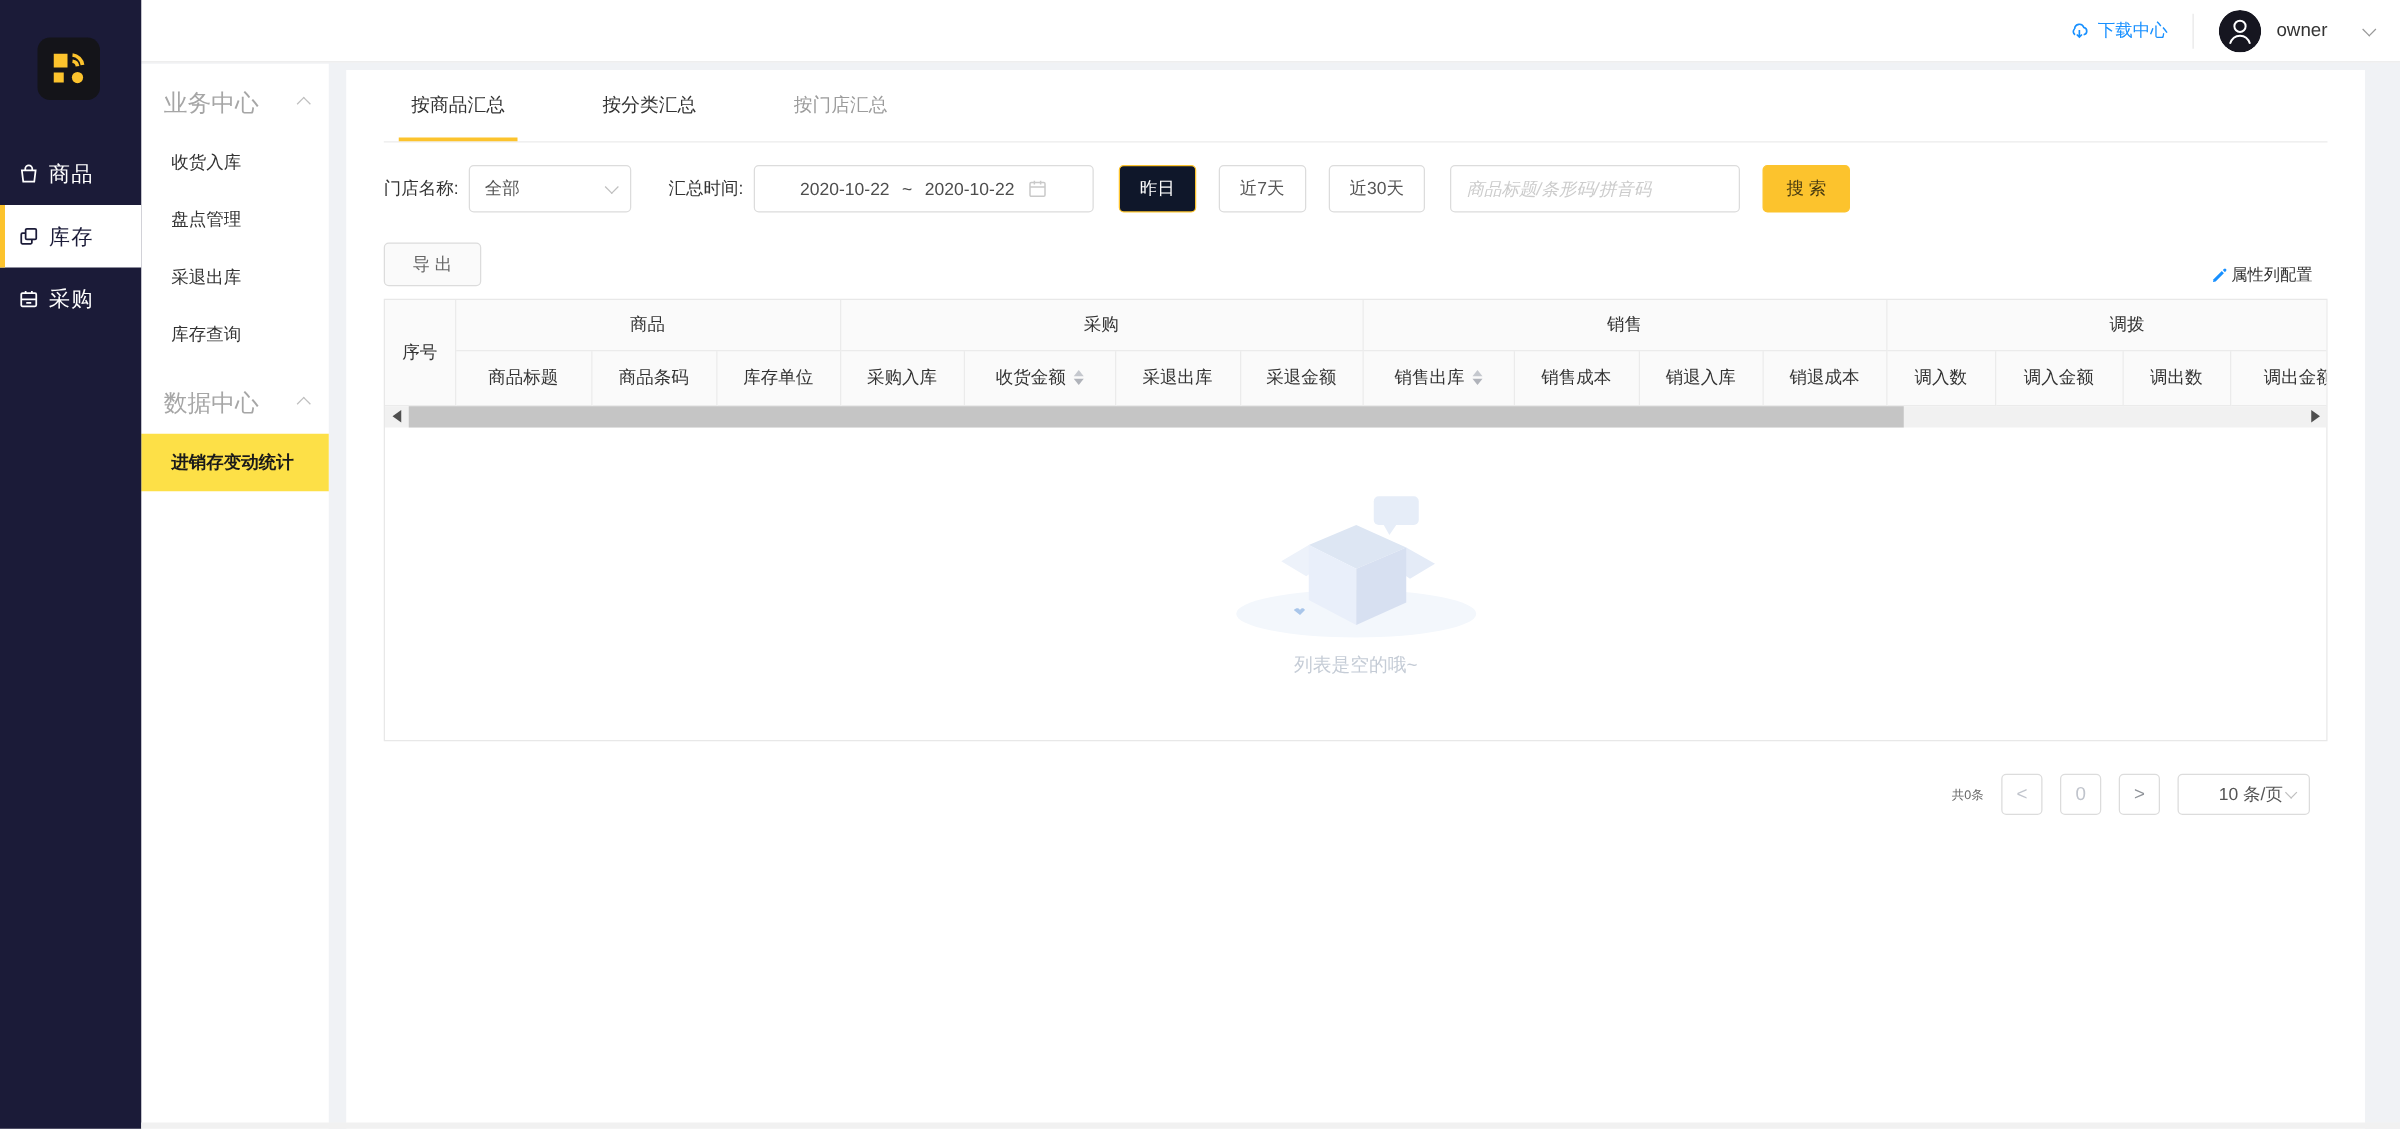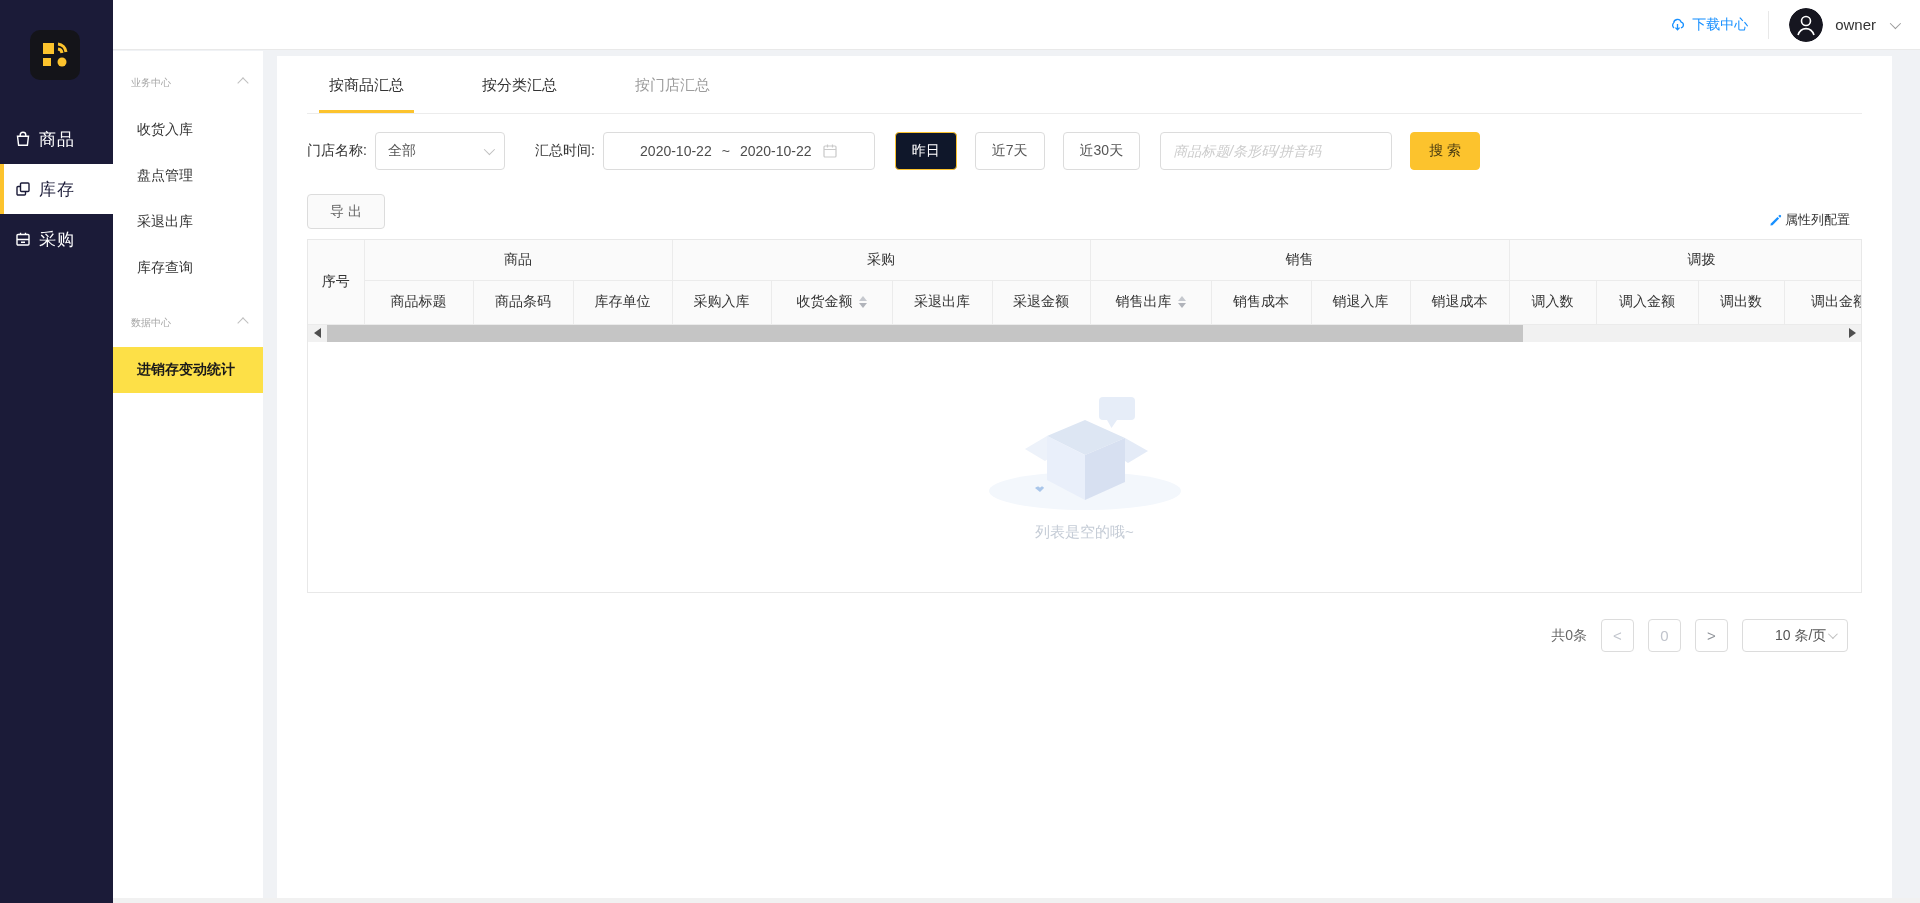--- a/index.html
+++ b/index.html
@@ -17,30 +17,30 @@
   .snav-lb { font-size:17px; letter-spacing:1px; }
   .snav.active { background:#fff; color:#1b1b38; border-left:4px solid #fcc32d; padding-left:10px; }
 
   
   .topbar { position:absolute; left:113px; top:0; width:1807px; height:50px; background:#fff;
     border-bottom:1px solid #e9e9e9; display:flex; align-items:center; justify-content:flex-end;
     padding-right:22px; z-index:4; }
   .tb-download { display:flex; align-items:center; gap:6px; color:#1890ff; font-size:14px; cursor:pointer; }
   .tb-divider { width:1px; height:28px; background:#e8e8e8; margin:0 20px; }
   .tb-avatar { width:34px; height:34px; border-radius:50%; overflow:hidden; }
-  .tb-user { margin:0 14px 0 12px; font-size:15px; color:#333; }
+  .tb-user { margin:0 28px 0 12px; font-size:15px; color:#333; }
   .chev { display:inline-block; width:8px; height:8px; border-right:1.5px solid #999; border-bottom:1.5px solid #999; }
   .chev.down { transform:rotate(45deg) translateY(-2px); }
   .chev.up { transform:rotate(-135deg); }
   .chev.lite { border-color:#bfbfbf; }
 
   
   .submenu { position:absolute; left:113px; top:51px; width:150px; height:852px; background:#fff; z-index:3; }
   .sm-section-title { height:48px; display:flex; align-items:center; justify-content:space-between;
-    padding:0 16px 0 18px; color:#a6a6a6; font-size:10px; margin-top:8px; }
+    padding:0 16px 0 18px; color:#a6a6a6; font-size:19px; margin-top:8px; }
   .sm-item { height:46px; display:flex; align-items:center; padding-left:24px; color:#333; font-size:14px; cursor:pointer; }
   .sm-item.active { background:#fde047; font-weight:bold; color:#1a1a1a; }
 
   
   .content { position:absolute; left:263px; top:51px; width:1657px; height:852px;
     background:#f0f2f5; padding:5px 28px 0 14px; }
   .panel { background:#fff; width:100%; height:100%; padding:0 30px; }
 
   .tabbar { height:58px; border-bottom:1px solid #ececec; display:flex; gap:58px; padding-left:12px; }
   .tab { position:relative; line-height:58px; font-size:15px; color:#333; cursor:pointer; padding:0 10px; }
@@ -93,21 +93,21 @@
   .hs-arrow.right { right:0; }
   .tri-l { width:0; height:0; border-top:5px solid transparent; border-bottom:5px solid transparent; border-right:7px solid #4f4f4f; }
   .tri-r { width:0; height:0; border-top:5px solid transparent; border-bottom:5px solid transparent; border-left:7px solid #4f4f4f; }
   .hs-thumb { position:absolute; left:19px; top:0; height:17px; width:1196px; background:#c5c5c5; cursor:pointer; }
 
   .empty-area { height:251px; display:flex; flex-direction:column; align-items:center; justify-content:center; gap:6px; }
   .empty-text { color:#c5ccd6; font-size:15px; }
 
   
   .pagination { margin-top:26px; display:flex; justify-content:flex-end; align-items:center; gap:14px; padding-right:14px; }
-  .pg-total { color:#666; font-size:14px; }
+  .pg-total { color:#666; font-size:10px; }
   .pg-btn { width:33px; height:33px; border:1px solid #dcdcdc; border-radius:4px; background:#fff;
     display:flex; align-items:center; justify-content:center; font-size:15px; cursor:pointer; }
   .pg-btn.prev { color:#c0c4cc; }
   .pg-btn.page { color:#c0c4cc; }
   .pg-btn.next { color:#8f9399; }
   .pg-size { width:106px; height:33px;padding-left:32px; }
   .pg-size .chev { width:7px; height:7px; }
 
   .bottom-strip { position:absolute; left:113px; right:0; bottom:0; height:5px; background:#f1f1f1; z-index:10; }
 </style>

